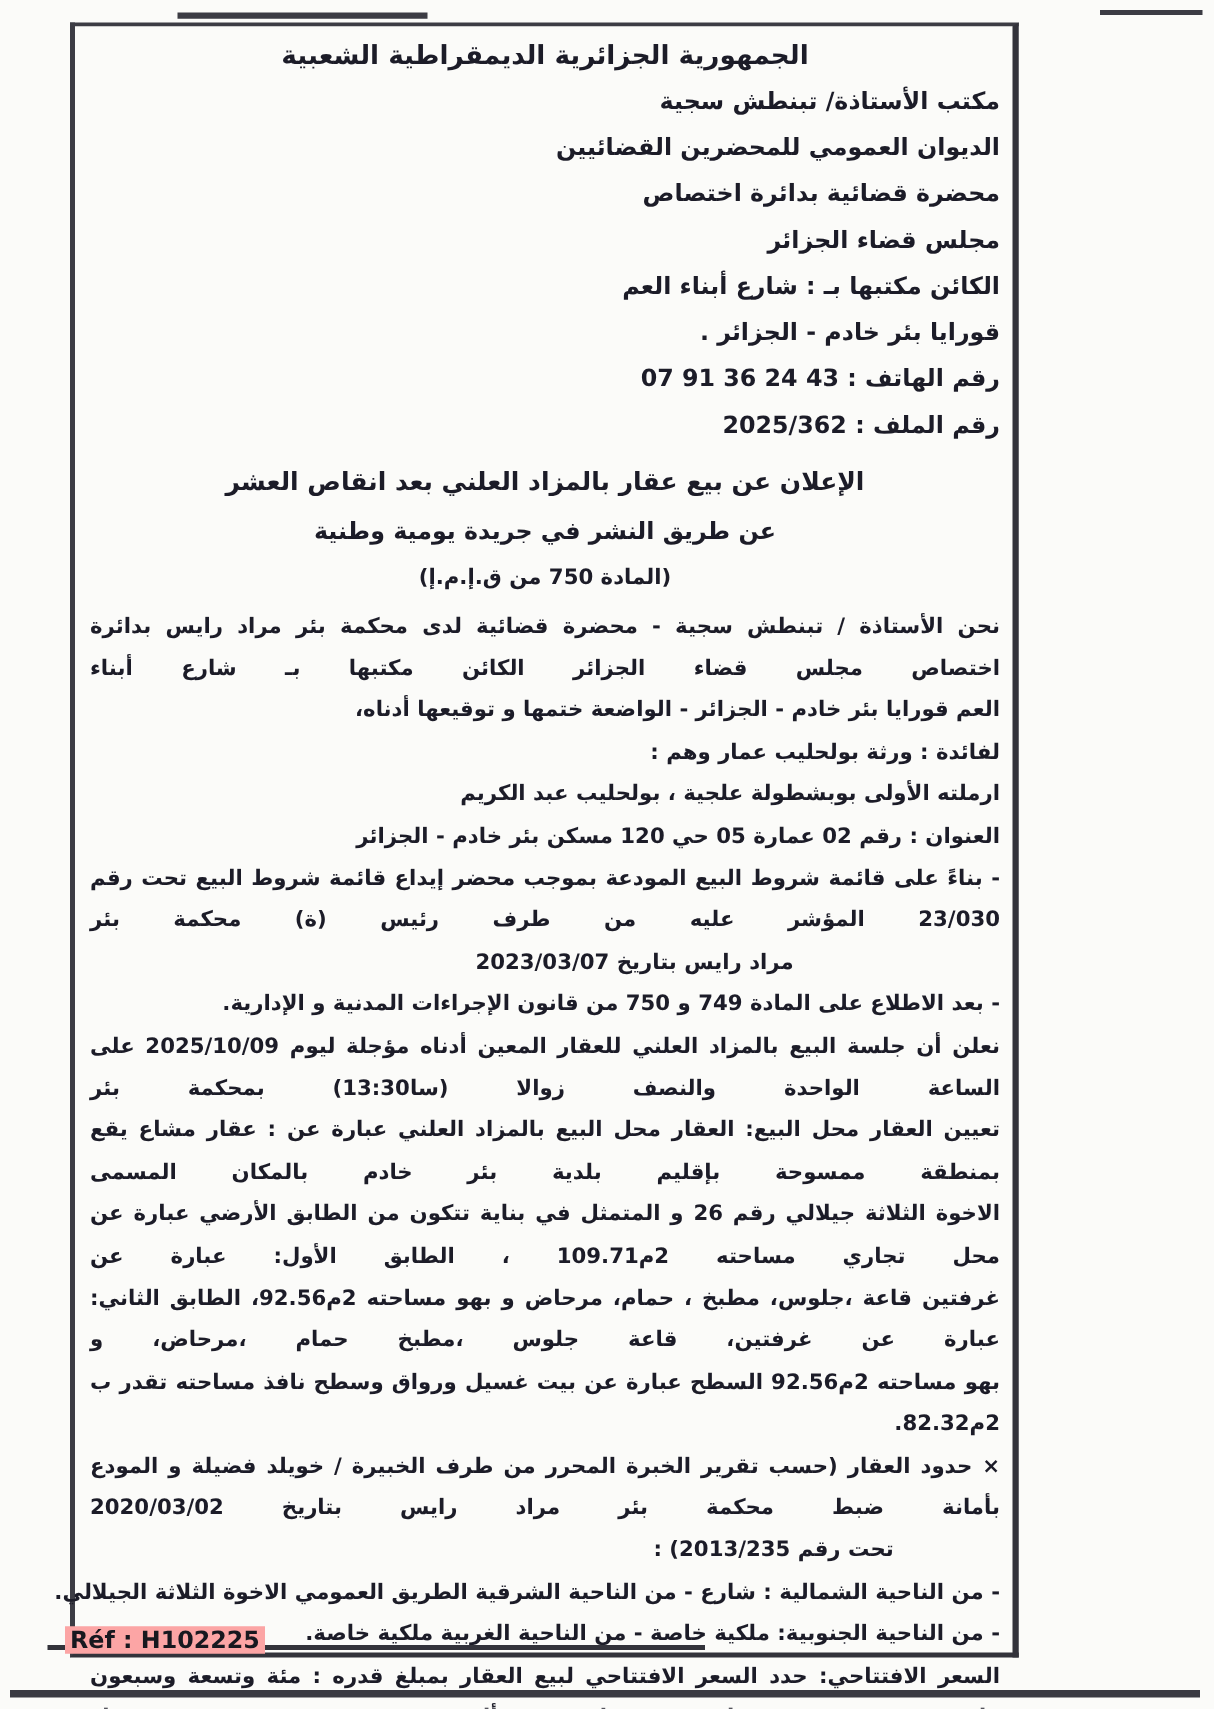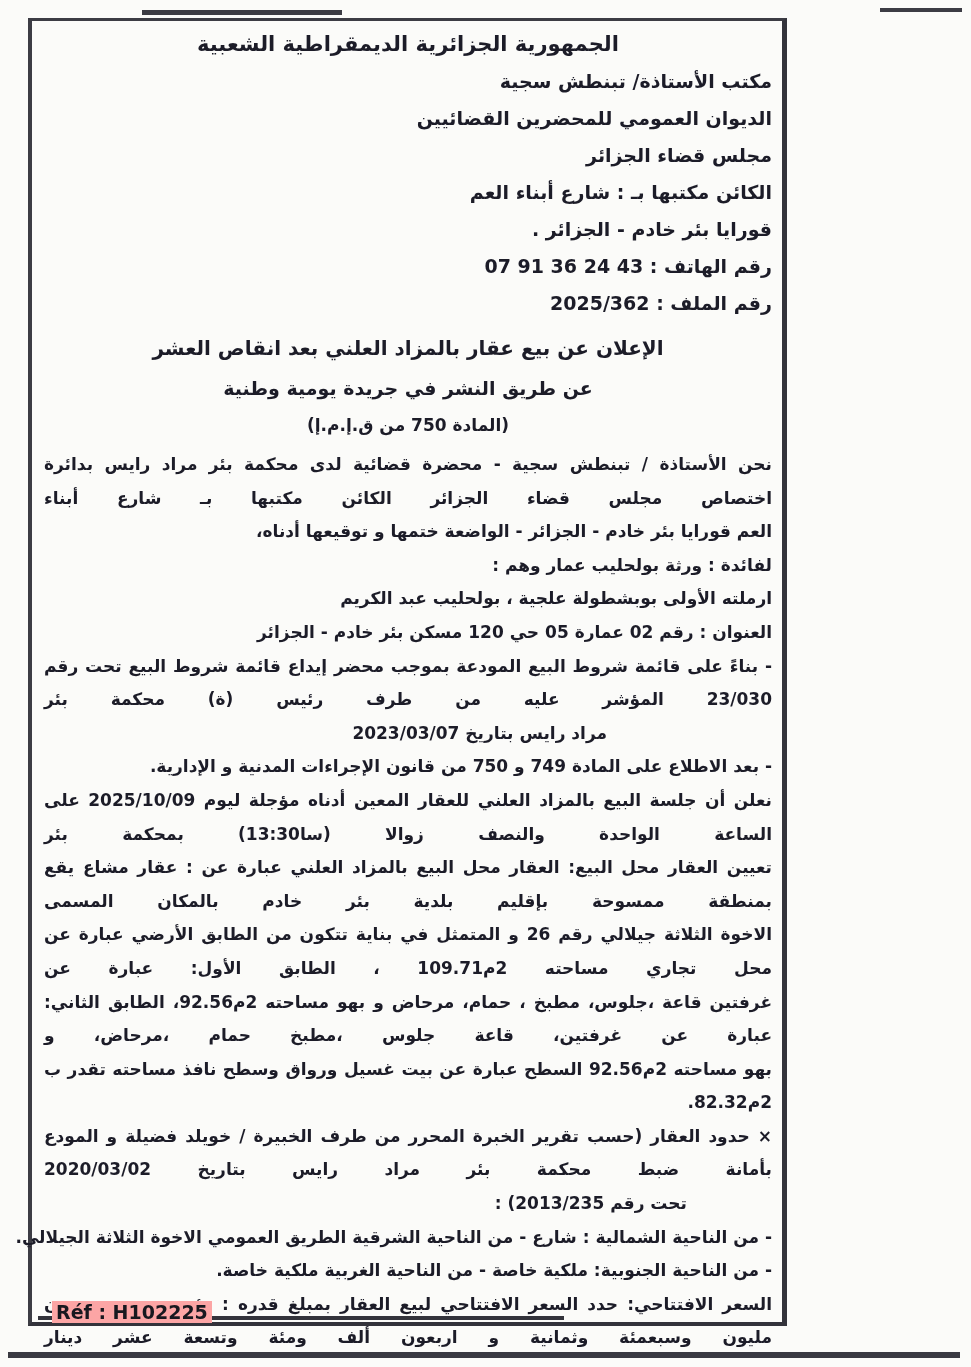--- a/index.html
+++ b/index.html
@@ -4,21 +4,21 @@
 <style>
   html,body{margin:0;padding:0;}
   body{
     width:971px;height:1367px;position:relative;overflow:hidden;
     background:#fbfbf9;
     font-family:"DejaVu Sans", sans-serif;
     color:#1c1c28;
   }
   .artifact{position:absolute;background:#3c3c44;}
   .frame{
-    position:absolute;left:28px;top:18px;width:759px;height:1308px;
+    position:absolute;left:56px;top:18px;width:759px;height:1308px;
     box-sizing:border-box;
     border-top:3px solid #3c3c44;border-right:5px solid #33333b;
     border-bottom:4px solid #33333b;border-left:4px solid #3c3c44;
     padding:8px 10px 0 12px;
     direction:rtl;
   }
   .nat-header{
     text-align:center;font-size:21px;font-weight:700;line-height:30px;margin-bottom:4px;
   }
   .office-block{text-align:right;}
@@ -55,20 +55,21 @@
 <div class="artifact art-top-1"></div>
 <div class="artifact art-top-2"></div>
 
 <div class="frame">
 
   <div class="nat-header">الجمهورية الجزائرية الديمقراطية الشعبية</div>
 
   <div class="office-block">
     <div class="office-line">مكتب الأستاذة/ تبنطش سجية</div>
     <div class="office-line">الديوان العمومي للمحضرين القضائيين</div>
+    <div class="office-line">محضرة قضائية بدائرة اختصاص</div>
     <div class="office-line">مجلس قضاء الجزائر</div>
     <div class="office-line">الكائن مكتبها بـ : شارع أبناء العم</div>
     <div class="office-line">قورايا بئر خادم - الجزائر .</div>
     <div class="office-line">
       <span class="office-label">رقم الهاتف :</span>
       <span class="ltr">07 91 36 24 43</span>
     </div>
     <div class="office-line">
       <span class="office-label">رقم الملف :</span>
       <span>2025/362</span>

